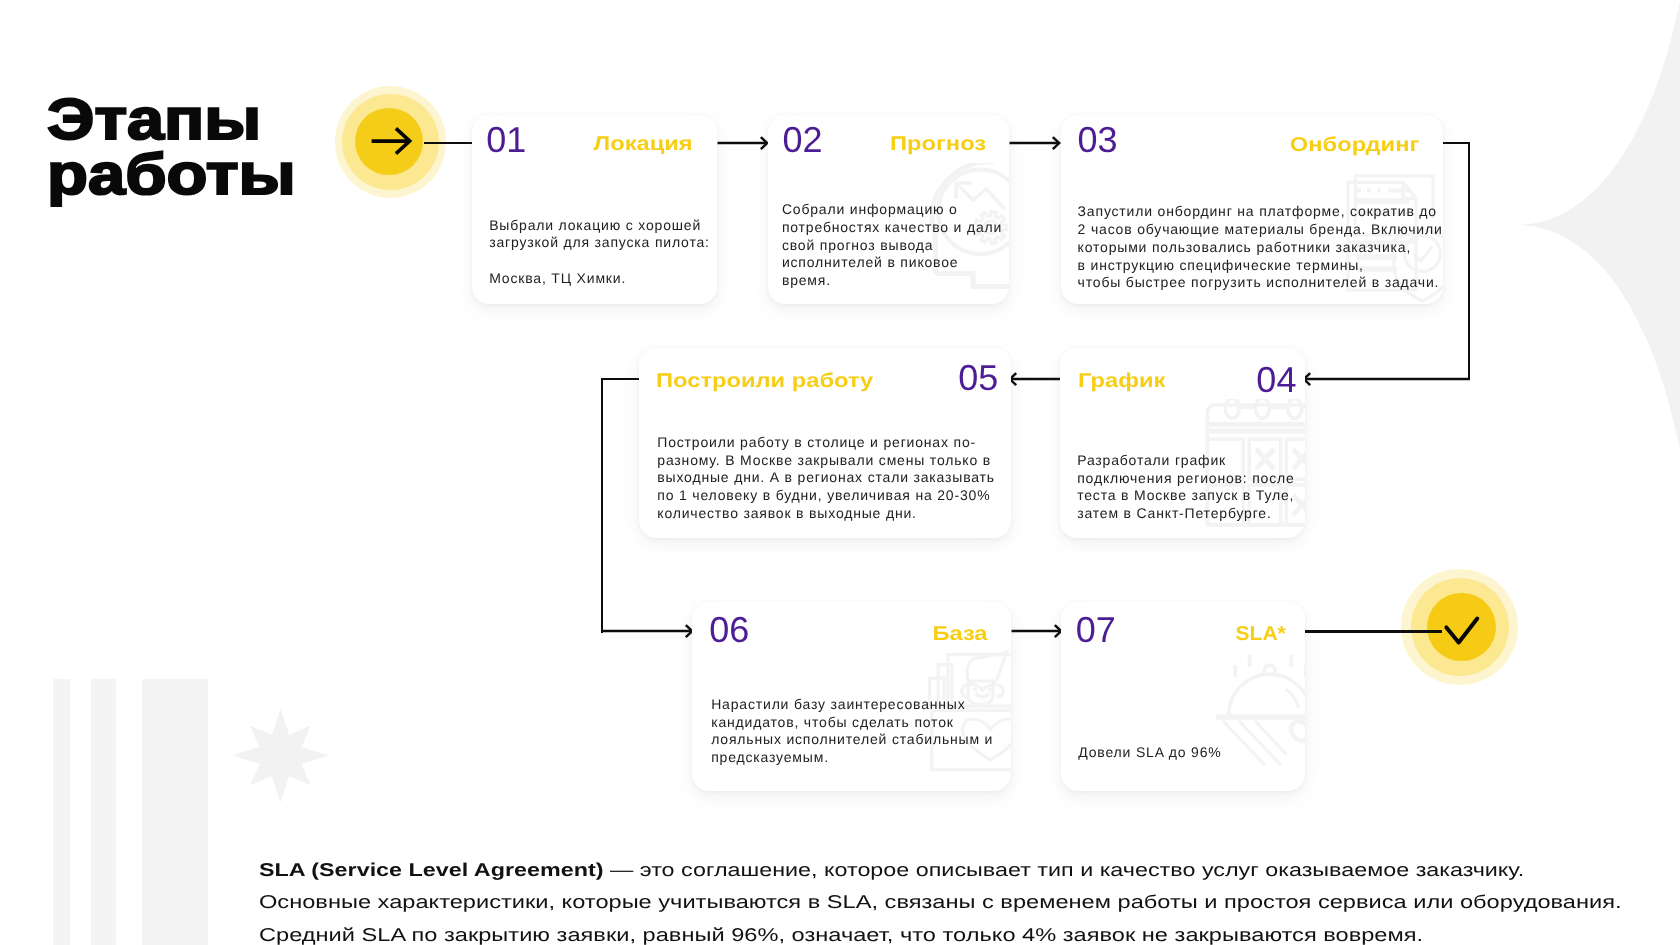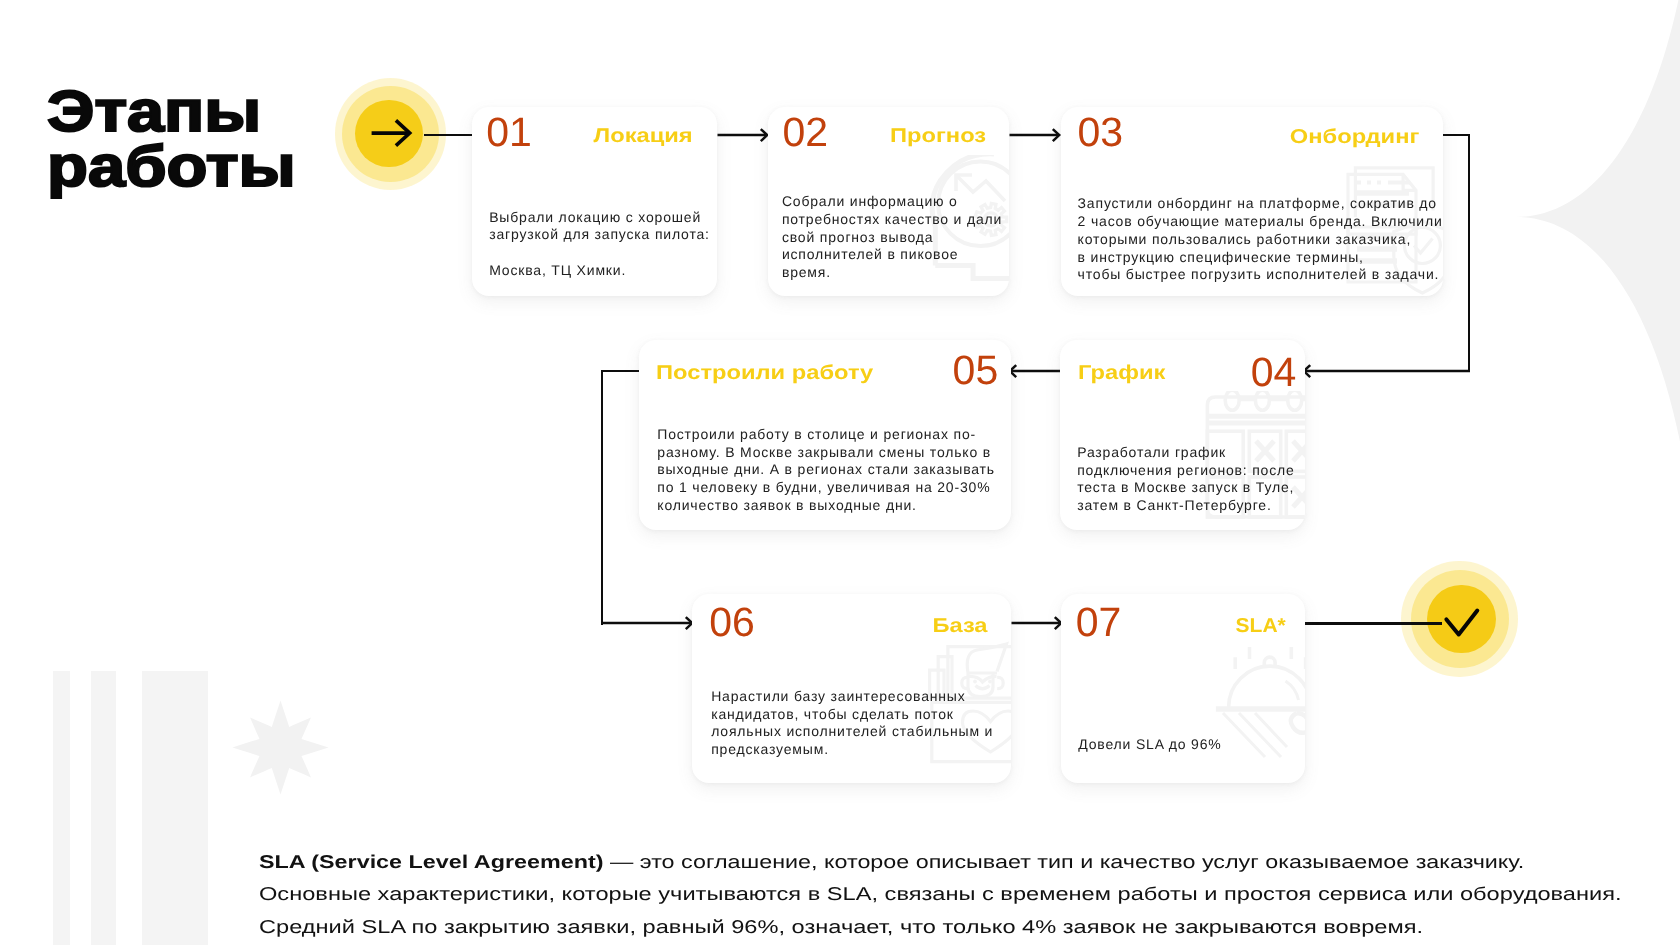--- a/index.html
+++ b/index.html
@@ -6,43 +6,43 @@
   * { box-sizing: border-box; margin: 0; padding: 0; }
   html, body { width: 1680px; height: 945px; overflow: hidden; }
   body {
     background: #FFFFFF;
     font-family: "Liberation Sans", sans-serif;
     position: relative;
     -webkit-font-smoothing: antialiased;
     text-rendering: geometricPrecision;
     font-kerning: normal;
   }
-  .stage { position: absolute; left: 0; top: 4px; width: 1680px; height: 795px; }
+  .stage { position: absolute; left: 0; top: 12px; width: 1680px; height: 795px; }
 
   
   .deco { position: absolute; pointer-events: none; }
   .bars { position: absolute; }
   .bar  { position: absolute; background: #F4F4F4; top: 0; }
 
   
   .title      { position: absolute; left: 46.6px; top: 79.97px; }
   .title span { display: block; font-weight: 700; font-size: 58px; line-height: 55.5px;
                 color: #090909; transform-origin: left top; white-space: nowrap;
                 -webkit-text-stroke: 2.1px #090909; }
 
   
   .badge      { position: absolute; }
   .badge .ring{ position: absolute; border-radius: 50%; }
 
   
   .card { position: absolute; background: #FFFFFF; border-radius: 17px;
           box-shadow: 0 6px 16px rgba(120,120,120,0.10), 0 1px 4px rgba(120,120,120,0.07);
           overflow: hidden; }
-  .card-num   { position: absolute; font-size: 41px; font-weight: 400;
-                color: #c2410c; line-height: 36px; white-space: nowrap; }
+  .card-num   { position: absolute; font-size: 36px; font-weight: 400;
+                color: #4c1d95; line-height: 36px; white-space: nowrap; }
   .card-label { position: absolute; font-size: 20px; font-weight: 700;
                 color: #F7CE15; line-height: 20px; white-space: nowrap; display: block; }
   .card-body  { position: absolute; font-size: 14px; line-height: 17.7px;
                 letter-spacing: 0.82px; color: #212121; font-weight: 400; }
   .card-body p + p { margin-top: 18px; }
   .card-body span { display: block; white-space: nowrap; }
   .wm { position: absolute; pointer-events: none; }
 
   
   .conn  { position: absolute; background: #0D0D0D; }

